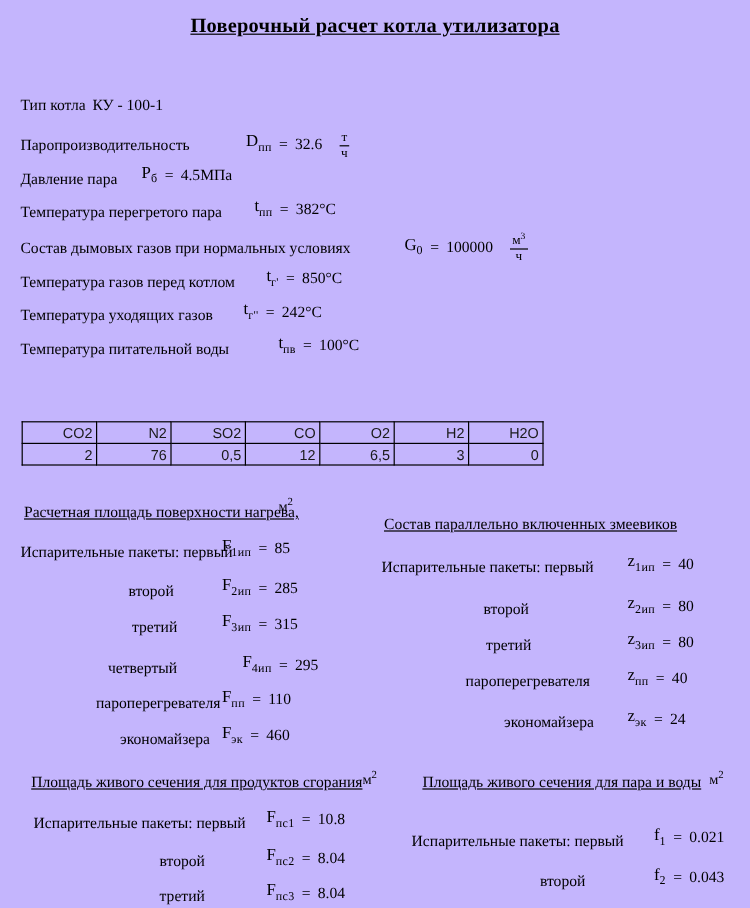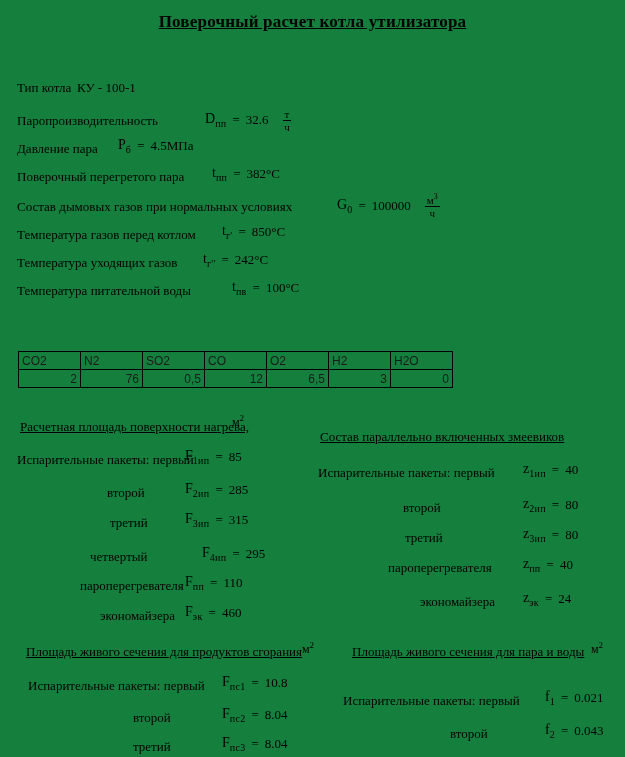--- a/index.html
+++ b/index.html
@@ -1,17 +1,17 @@
 <!DOCTYPE html>
 <html><head>
 <meta charset="utf-8">
 <style>
   html,body { margin:0; padding:0; background:#ffffff; }
   .page {
-    position:relative; width:625px; height:757px; background:#15803d;
+    position:relative; width:625px; height:757px; background:#c4b5fd;
     font-family:"Liberation Serif", serif; color:#000; overflow:hidden;
   }
   .abs { position:absolute; }
   .title-wrap { top:12px; left:0; width:625px; text-align:center; }
   .doc-title { font-size:17px; font-weight:bold; text-decoration:underline; letter-spacing:0.2px; }
   .section-bold { font-size:14px; font-weight:bold; }
   .lbl { font-size:13px; white-space:nowrap; }
   .head-u { font-size:13px; text-decoration:underline; white-space:nowrap; }
   .unit-sq { font-size:12px; white-space:nowrap; }
   .unit-sq sup { font-size:9px; }
@@ -20,21 +20,21 @@
   .fvar sub { font-size:10px; vertical-align:-4px; letter-spacing:0.3px; }
   .eq { margin:0 6px; font-size:13px; }
   .fval { font-size:13px; }
   .funit { font-size:13px; }
   .frac { display:inline-block; margin-left:14px; text-align:center; font-size:11px; line-height:1.15; vertical-align:middle; }
   .frac .num { display:block; border-bottom:1px solid #000; padding:0 2px 0 2px; }
   .frac .num sup { font-size:8px; }
   .frac .den { display:block; }
   table.gas { border-collapse:collapse; font-family:"Liberation Sans", sans-serif; font-size:12px; color:#1a1a1a; }
   table.gas td { border:1px solid #000; width:55px; height:17px; padding:0 3px; }
-  table.gas tr.hdr td { text-align:left; }
+  table.gas tr.hdr td { text-align:right; }
   table.gas tr.val td { text-align:right; }
 </style>
 </head>
 <body>
 
 <div class="page">
 
   <div class="abs title-wrap">
     <span class="doc-title">Поверочный расчет котла утилизатора</span>
   </div>
@@ -54,21 +54,21 @@
   </div>
 
   <div class="abs lbl" style="left:17px;top:141px">Давление пара</div>
   <div class="abs formula" style="left:118px;top:137px">
     <span class="fvar"><span>P</span><sub>б</sub></span>
     <span class="eq">=</span>
     <span class="fval">4.5</span>
     <span class="funit">МПа</span>
   </div>
 
-  <div class="abs lbl" style="left:17px;top:169px">Поверочный перегретого пара</div>
+  <div class="abs lbl" style="left:17px;top:169px">Температура перегретого пара</div>
   <div class="abs formula" style="left:212px;top:165px">
     <span class="fvar"><span>t</span><sub>пп</sub></span>
     <span class="eq">=</span>
     <span class="fval">382</span>
     <span class="funit">°C</span>
   </div>
 
   <div class="abs lbl" style="left:17px;top:199px">Состав дымовых газов при нормальных условиях</div>
   <div class="abs formula" style="left:337px;top:188px;height:36px">
     <span class="fvar"><span>G</span><sub>0</sub></span>

